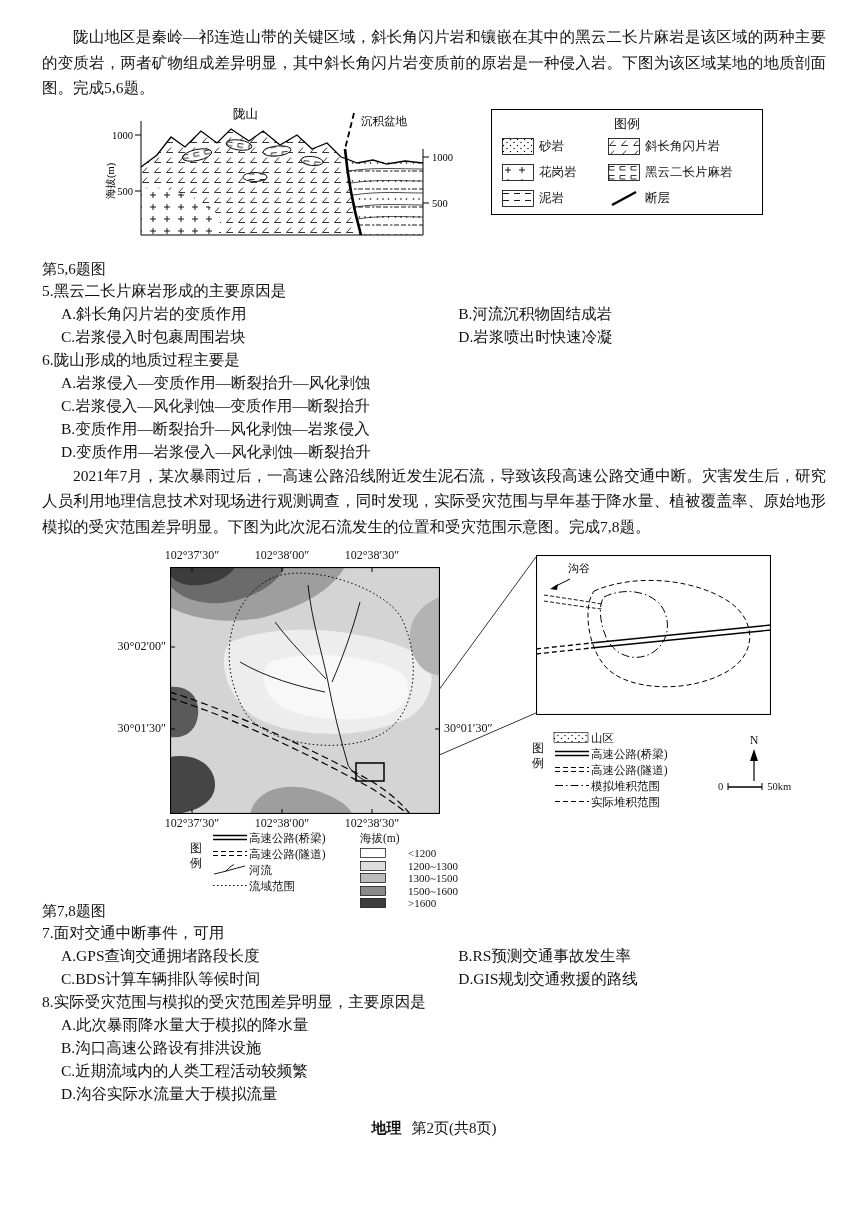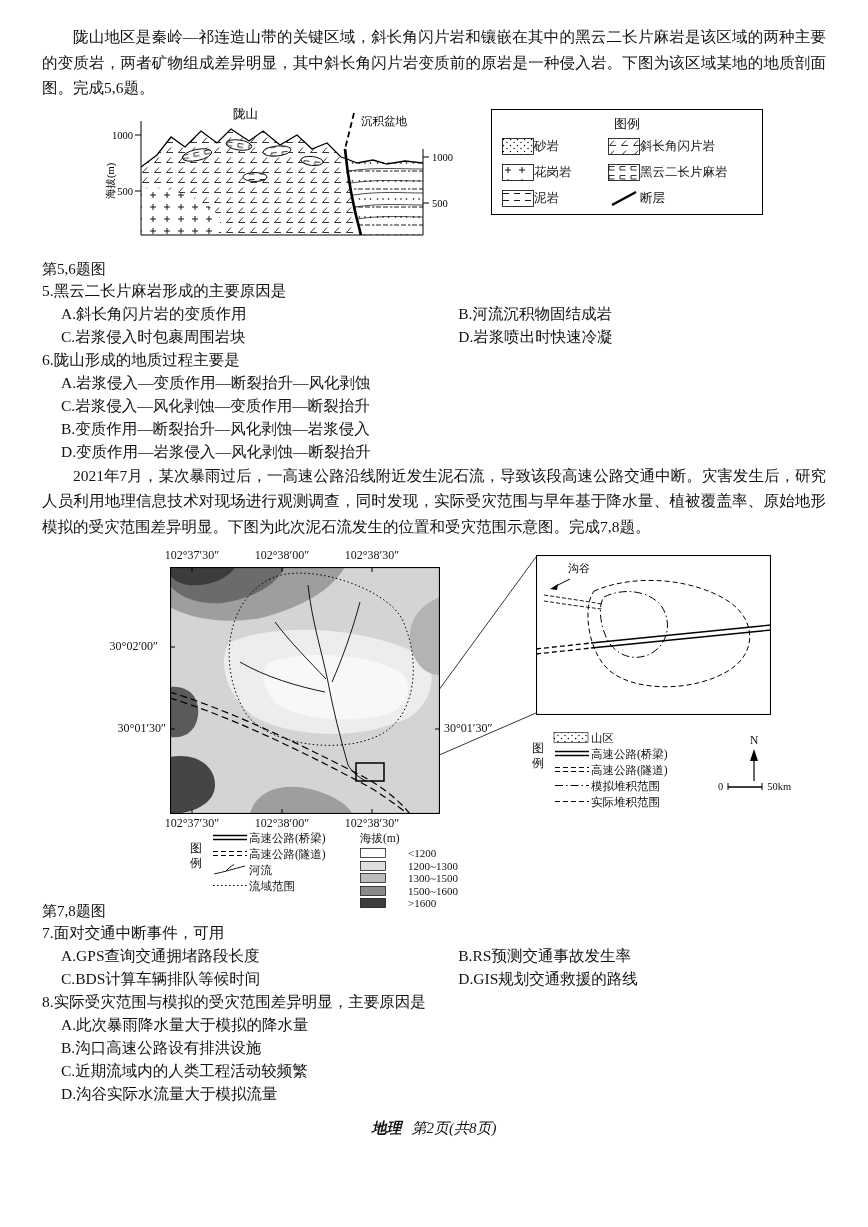--- a/index.html
+++ b/index.html
@@ -15,38 +15,38 @@
   .qstem { line-height:23px; }
   .opts2 { display:grid; grid-template-columns:1.08fr 1fr; padding-left:19px; line-height:23px; }
   .opts1 { display:flex; flex-direction:column; padding-left:19px; line-height:23px; }
   .fig-caption { line-height:20px; font-size:15px; margin-top:2px; }
 
   
   .fig1 { display:flex; justify-content:center; align-items:flex-start; gap:30px; margin-top:4px; height:152px; }
   .legend-box { border:1px solid #000; padding:5px 10px 7px 10px; width:272px; font-size:12.5px; margin-top:4px; }
   .legend-title { text-align:center; font-size:13px; margin-bottom:5px; }
   .legend-grid { display:grid; grid-template-columns:auto auto; column-gap:12px; row-gap:9px; }
-  .legend-item { display:flex; align-items:center; white-space:nowrap; }
+  .legend-item { display:flex; align-items:center; gap:5px; white-space:nowrap; }
 
   
   .fig2 { position:relative; height:352px; margin-top:8px; }
   .abs { position:absolute; }
   .lonlab { width:92px; text-align:center; font-size:12px; line-height:13px; }
   .latlab { width:72px; font-size:12px; line-height:13px; }
   .right-align { text-align:right; }
   .mini-legend { display:flex; gap:6px; font-size:11.5px; }
   .mini-legend .vt { width:15px; word-break:break-all; line-height:15px; font-size:12px; margin-top:10px; }
   .mini-rows { display:flex; flex-direction:column; }
   .mini-row { display:flex; align-items:flex-start; height:16px; white-space:nowrap; }
   .elev-legend { font-size:11px; }
   .elev-title { font-size:11.5px; margin-bottom:1px; }
   .elev-row { display:flex; align-items:center; gap:22px; height:12.5px; }
   .scale-row { display:flex; align-items:flex-start; gap:3px; font-size:10.5px; }
 
-  .footer { text-align:center; margin-top:14px; font-size:15px;font-style:italic; }
+  .footer { text-align:center; margin-top:14px; font-size:15px; }
   .footer b { margin-right:10px; }
   svg text { font-family:"Liberation Serif","DejaVu Serif",serif; }
 </style>
 </head>
 <body>
 
 <svg width="0" height="0" style="position:absolute" aria-hidden="true">
   <defs>
     <pattern id="pDots" width="7" height="6" patternUnits="userSpaceOnUse">
       <circle cx="1.5" cy="1.5" r="0.7" fill="#000"></circle>
@@ -252,21 +252,21 @@
         <line x1="265" y1="162" x2="270" y2="162"></line>
       </g>
     </svg>
 
     <div class="abs lonlab" style="left:104px;top:2px">102°37′30″</div>
     <div class="abs lonlab" style="left:194px;top:2px">102°38′00″</div>
     <div class="abs lonlab" style="left:284px;top:2px">102°38′30″</div>
     <div class="abs lonlab" style="left:104px;top:270px">102°37′30″</div>
     <div class="abs lonlab" style="left:194px;top:270px">102°38′00″</div>
     <div class="abs lonlab" style="left:284px;top:270px">102°38′30″</div>
-    <div class="abs latlab right-align" style="left:44px;top:93px">30°02′00″</div>
+    <div class="abs latlab right-align" style="left:52px;top:93px">30°02′00″</div>
     <div class="abs latlab right-align" style="left:52px;top:175px">30°01′30″</div>
     <div class="abs latlab" style="left:402px;top:175px">30°01′30″</div>
 
     <svg class="abs" style="left:494px;top:8px" width="235" height="160" viewBox="0 0 235 160">
       <rect x="0.5" y="0.5" width="234" height="159" fill="#fff" stroke="#000" stroke-width="1.1"></rect>
 
       <g stroke="#000" stroke-width="0.9" fill="none" stroke-dasharray="4 2">
         <path d="M8,40 C28,43 48,46 66,49"></path>
         <path d="M8,46 C28,49 48,52 66,54"></path>
       </g>

